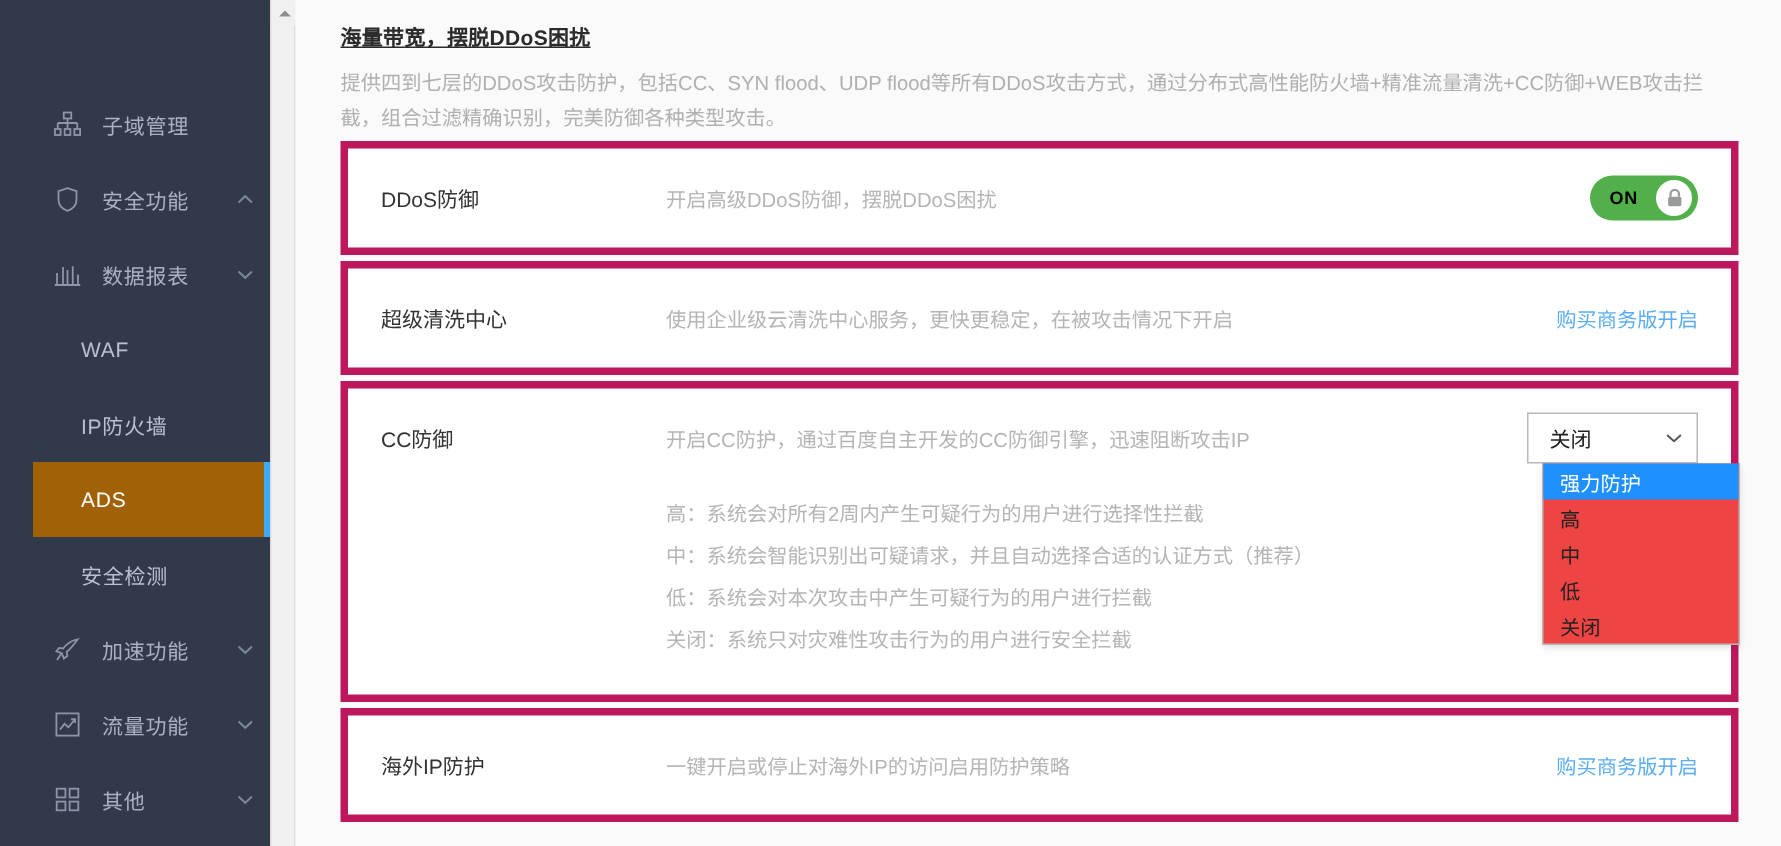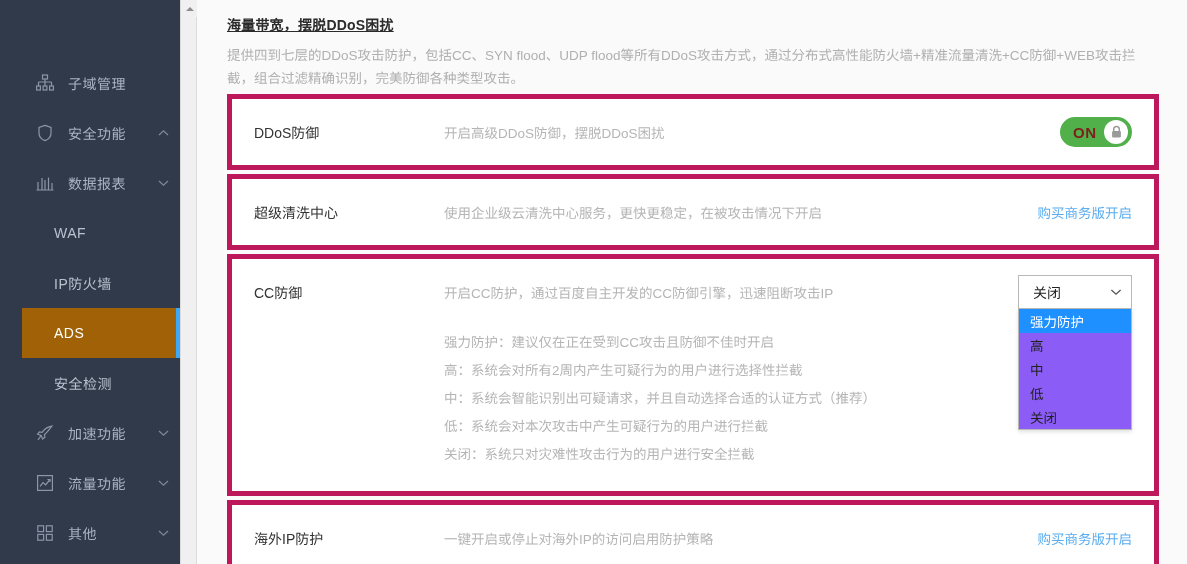--- a/index.html
+++ b/index.html
@@ -171,22 +171,22 @@
     border-radius: 15px;
     background: #52b04a;
     display: flex;
     align-items: center;
     justify-content: space-between;
     padding: 0 4px 0 0;
     cursor: pointer;
     position: relative;
   }
   .toggle .on-text {
-    color: #7f1d1d;
-    font-size: 15px;
+    color: #000000;
+    font-size: 12px;
     font-weight: bold;
     padding-left: 13px;
     letter-spacing: 0.5px;
   }
   .toggle .knob {
     width: 24px;
     height: 24px;
     border-radius: 50%;
     background: #ffffff;
     display: flex;
@@ -208,23 +208,23 @@
     align-items: center;
     justify-content: space-between;
     padding: 0 9px 0 14px;
     font-size: 14px;
     color: #222222;
     cursor: pointer;
   }
   .select-menu {
     position: absolute;
     top: 34px;
-    left: 0;
-    width: 114px;
-    background: #8b5cf6;
+    left: 10px;
+    width: 132px;
+    background: #ef4444;
     border: 1px solid #b8b8b8;
     border-top: none;
     z-index: 50;
     box-shadow: 0 2px 4px rgba(0,0,0,0.12);
   }
   .select-opt {
     height: 24px;
     display: flex;
     align-items: center;
     padding-left: 11px;
@@ -422,21 +422,20 @@
               <div class="select-opt selected">强力防护</div>
               <div class="select-opt">高</div>
               <div class="select-opt">中</div>
               <div class="select-opt">低</div>
               <div class="select-opt">关闭</div>
             </div>
           </div>
         </div>
       </div>
       <div class="cc-notes">
-        <div class="cc-note">强力防护：建议仅在正在受到CC攻击且防御不佳时开启</div>
         <div class="cc-note">高：系统会对所有2周内产生可疑行为的用户进行选择性拦截</div>
         <div class="cc-note">中：系统会智能识别出可疑请求，并且自动选择合适的认证方式（推荐）</div>
         <div class="cc-note">低：系统会对本次攻击中产生可疑行为的用户进行拦截</div>
         <div class="cc-note">关闭：系统只对灾难性攻击行为的用户进行安全拦截</div>
       </div>
     </section>
 
     <section class="card">
       <div class="card-row">
         <div class="card-title">海外IP防护</div>

